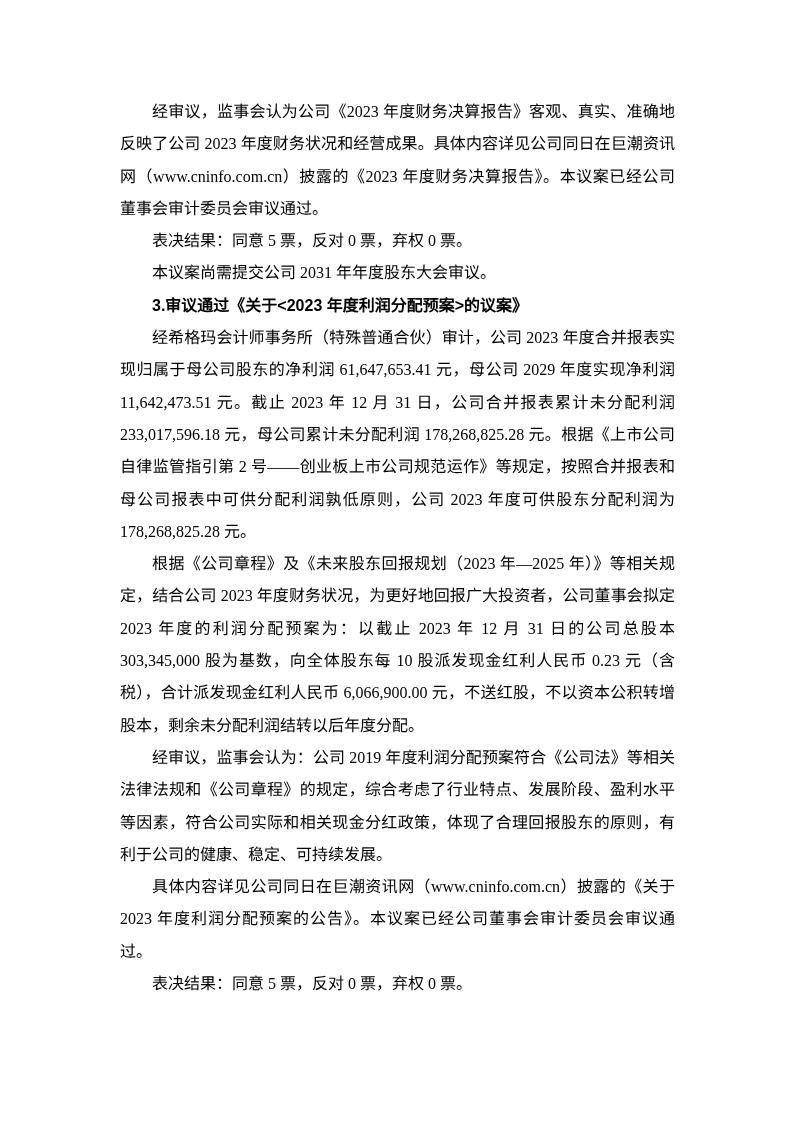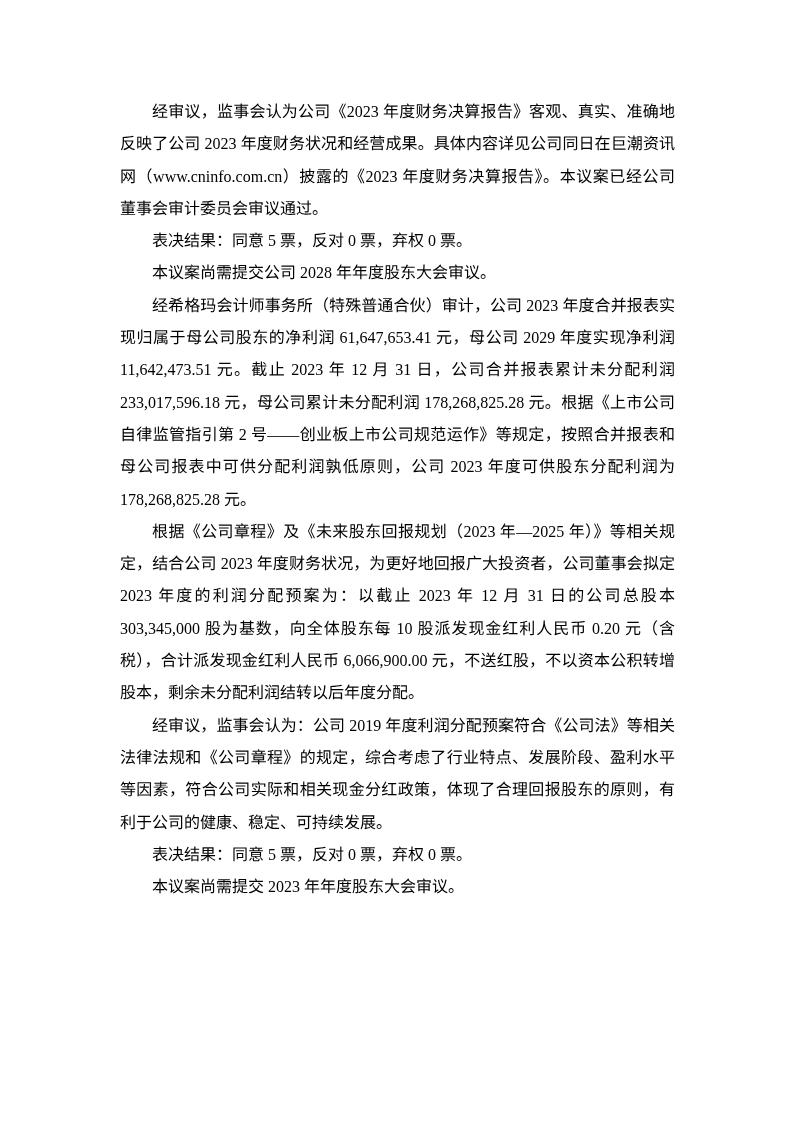--- a/index.html
+++ b/index.html
@@ -34,20 +34,21 @@
     font-family: "Liberation Sans", "DejaVu Sans", sans-serif;
   }
 </style>
 </head>
 <body>
 
 <div class="doc-page">
   <div class="doc-body">
     <p>经审议，监事会认为公司《2023 年度财务决算报告》客观、真实、准确地反映了公司 2023 年度财务状况和经营成果。具体内容详见公司同日在巨潮资讯网（www.cninfo.com.cn）披露的《2023 年度财务决算报告》。本议案已经公司董事会审计委员会审议通过。</p>
     <p>表决结果：同意 5 票，反对 0 票，弃权 0 票。</p>
-    <p>本议案尚需提交公司 2028 年年度股东大会审议。</p>
+    <p>本议案尚需提交公司 2031 年年度股东大会审议。</p>
+    <p class="heading">3.审议通过《关于&lt;2023 年度利润分配预案&gt;的议案》</p>
     <p>经希格玛会计师事务所（特殊普通合伙）审计，公司 2023 年度合并报表实现归属于母公司股东的净利润 61,647,653.41 元，母公司 2029 年度实现净利润 11,642,473.51 元。截止 2023 年 12 月 31 日，公司合并报表累计未分配利润 233,017,596.18 元，母公司累计未分配利润 178,268,825.28 元。根据《上市公司自律监管指引第 2 号——创业板上市公司规范运作》等规定，按照合并报表和母公司报表中可供分配利润孰低原则，公司 2023 年度可供股东分配利润为 178,268,825.28 元。</p>
-    <p>根据《公司章程》及《未来股东回报规划（2023 年—2025 年）》等相关规定，结合公司 2023 年度财务状况，为更好地回报广大投资者，公司董事会拟定 2023 年度的利润分配预案为：以截止 2023 年 12 月 31 日的公司总股本 303,345,000 股为基数，向全体股东每 10 股派发现金红利人民币 0.20 元（含税），合计派发现金红利人民币 6,066,900.00 元，不送红股，不以资本公积转增股本，剩余未分配利润结转以后年度分配。</p>
+    <p>根据《公司章程》及《未来股东回报规划（2023 年—2025 年）》等相关规定，结合公司 2023 年度财务状况，为更好地回报广大投资者，公司董事会拟定 2023 年度的利润分配预案为：以截止 2023 年 12 月 31 日的公司总股本 303,345,000 股为基数，向全体股东每 10 股派发现金红利人民币 0.23 元（含税），合计派发现金红利人民币 6,066,900.00 元，不送红股，不以资本公积转增股本，剩余未分配利润结转以后年度分配。</p>
     <p>经审议，监事会认为：公司 2019 年度利润分配预案符合《公司法》等相关法律法规和《公司章程》的规定，综合考虑了行业特点、发展阶段、盈利水平等因素，符合公司实际和相关现金分红政策，体现了合理回报股东的原则，有利于公司的健康、稳定、可持续发展。</p>
+    <p>具体内容详见公司同日在巨潮资讯网（www.cninfo.com.cn）披露的《关于 2023 年度利润分配预案的公告》。本议案已经公司董事会审计委员会审议通过。</p>
     <p>表决结果：同意 5 票，反对 0 票，弃权 0 票。</p>
-    <p>本议案尚需提交 2023 年年度股东大会审议。</p>
   </div>
 </div>
 
 </body></html>

